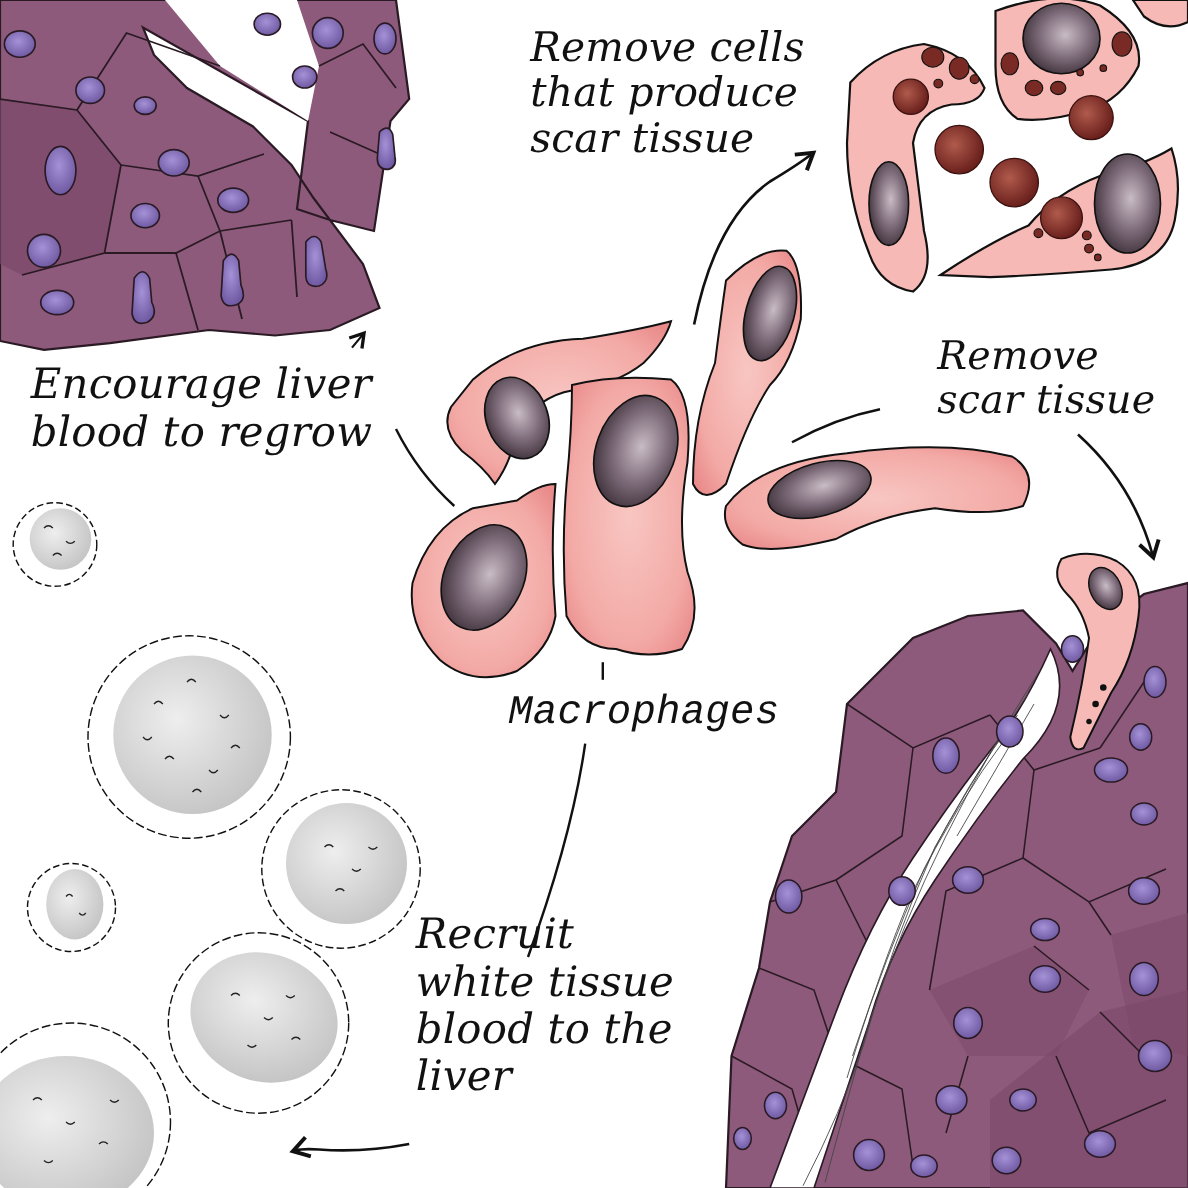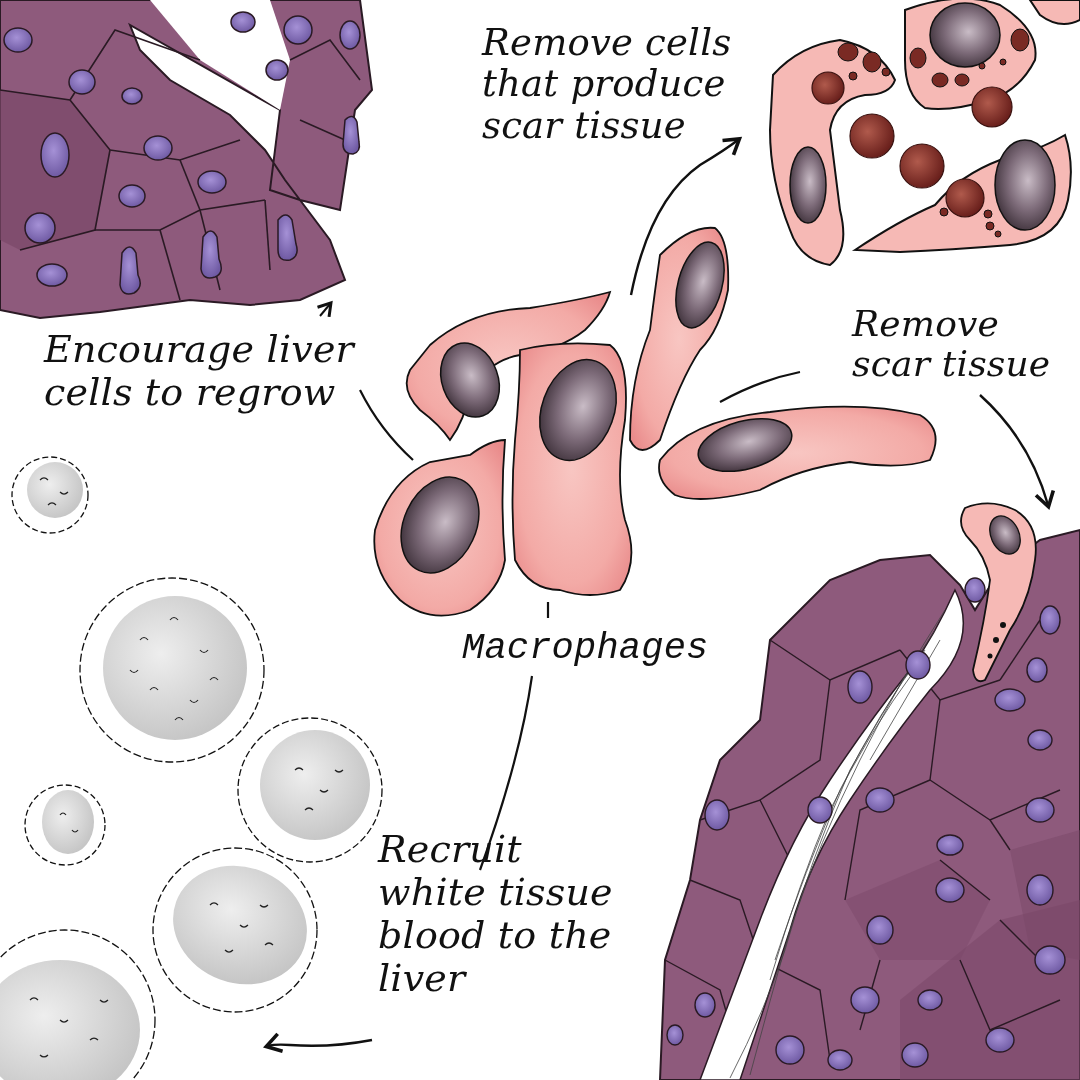--- a/index.html
+++ b/index.html
@@ -10,21 +10,21 @@
     position: absolute;
     font-family: "DejaVu Serif", "Liberation Serif", serif;
     font-style: italic;
     color: #111111;
     line-height: 1.12;
     white-space: nowrap;
     letter-spacing: 0.2px;
   }
   .label span { display: block; }
   .lbl-remove-cells { left: 482px; top: 22px; font-size: 37px; }
-  .lbl-encourage { left: 44px; top: 328px; font-size: 38px; }
+  .lbl-encourage { left: 28px; top: 328px; font-size: 38px; }
   .lbl-remove-scar { left: 852px; top: 304px; font-size: 36px; }
   .lbl-macrophages { left: 462px; top: 628px; font-size: 37px; font-family: Liberation Mono, monospace; }
   .lbl-recruit { left: 378px; top: 828px; font-size: 38px; line-height: 1.13; }
 </style>
 </head>
 <body>
 
 <div id="stage">
 
   <svg class="art" viewBox="0 0 1080 1080" xmlns="http://www.w3.org/2000/svg">
@@ -274,21 +274,21 @@
   </svg>
 
   <div class="label lbl-remove-cells">
     <span>Remove cells</span>
     <span>that produce</span>
     <span>scar tissue</span>
   </div>
 
   <div class="label lbl-encourage">
     <span>Encourage liver</span>
-    <span>cells to regrow</span>
+    <span>blood to regrow</span>
   </div>
 
   <div class="label lbl-remove-scar">
     <span>Remove</span>
     <span>scar tissue</span>
   </div>
 
   <div class="label lbl-macrophages">
     <span>Macrophages</span>
   </div>

